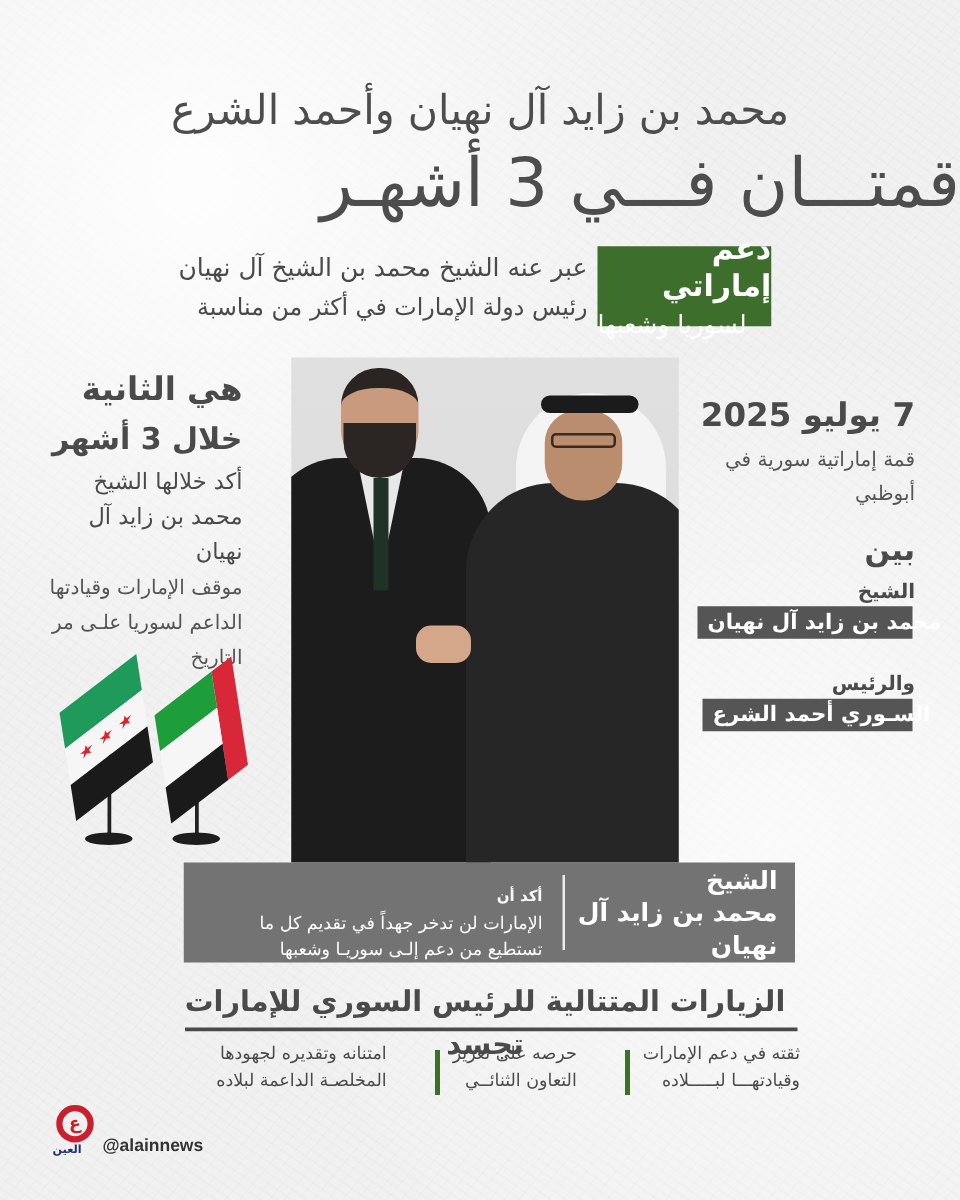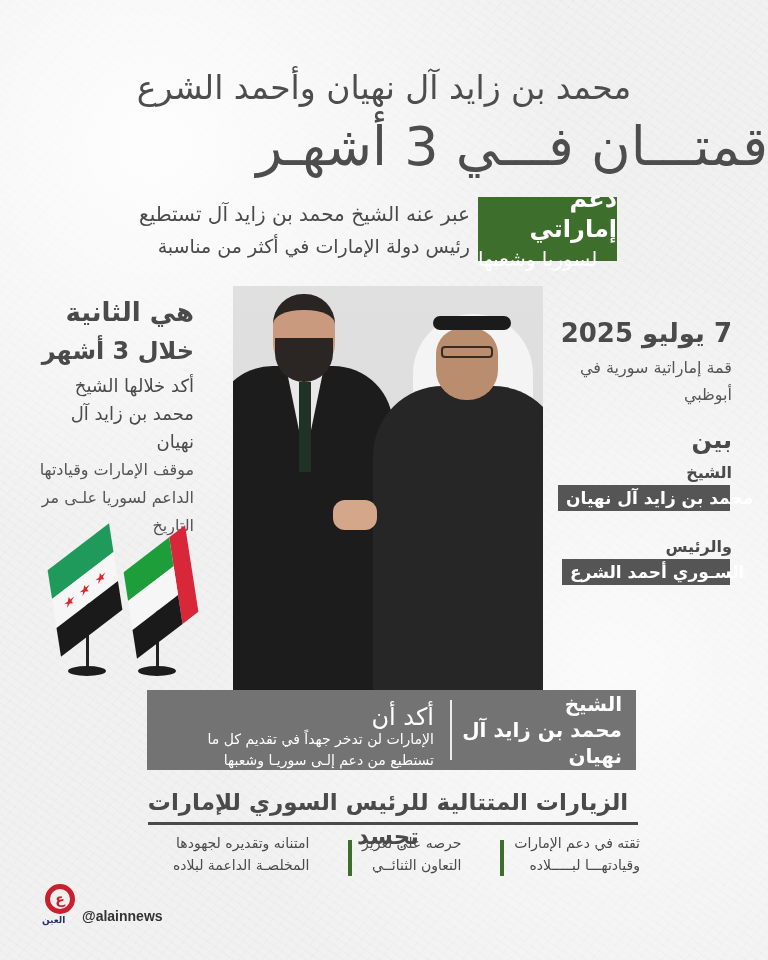--- a/index.html
+++ b/index.html
@@ -136,21 +136,21 @@
     width: 180px; padding-right: 14px; text-align: right;
     display: flex; flex-direction: column; justify-content: center;
   }
   .quote-left .q1 { font-size: 20px; font-weight: bold; line-height: 26px; }
   .quote-left .q2 { font-size: 20px; font-weight: bold; line-height: 26px; }
   .quote-sep { width: 2px; height: 60px; background: #ececec; margin: 0 4px; }
   .quote-right {
     flex: 1; padding: 0 12px; text-align: right;
     display: flex; flex-direction: column; justify-content: center;
   }
-  .quote-right .h { font-size: 24px; font-weight: normal; line-height: 24px; margin-top: 16px; }
+  .quote-right .h { font-size: 12px; font-weight: bold; line-height: 24px; margin-top: 16px; }
   .quote-right .b { font-size: 14px; line-height: 21px; }
 
   
   .bottom-title {
     left: 140px; width: 496px; top: 785px; text-align: center;
     font-size: 23px; font-weight: bold; color: #4a4a4a; line-height: 34px;
   }
   .bottom-rule { left: 148px; top: 822px; width: 490px; height: 3px; background: #4a4a4a; }
   .points {
     left: 140px; top: 830px; width: 500px; height: 46px;
@@ -176,21 +176,21 @@
 <body>
 
 <div class="abs title-1">محمد بن زايد آل نهيان وأحمد الشرع</div>
 <div class="abs title-2">قمتـــان فـــي 3 أشهـر</div>
 
 <div class="abs support-badge">
   <span class="l1">دعم إماراتي</span>
   <span class="l2">لسوريا وشعبها</span>
 </div>
 <div class="abs support-text">
-  <div class="s1">عبر عنه الشيخ محمد بن زايد آل تستطيع</div>
+  <div class="s1">عبر عنه الشيخ محمد بن الشيخ آل نهيان</div>
   <div>رئيس دولة الإمارات في أكثر من مناسبة</div>
 </div>
 
 <div class="abs photo">
   <div class="person-left-body"></div>
   <div class="person-left-shirt"></div>
   <div class="person-left-tie"></div>
   <div class="person-left-head"></div>
   <div class="person-left-beard"></div>
   <div class="person-right-ghutra"></div>

